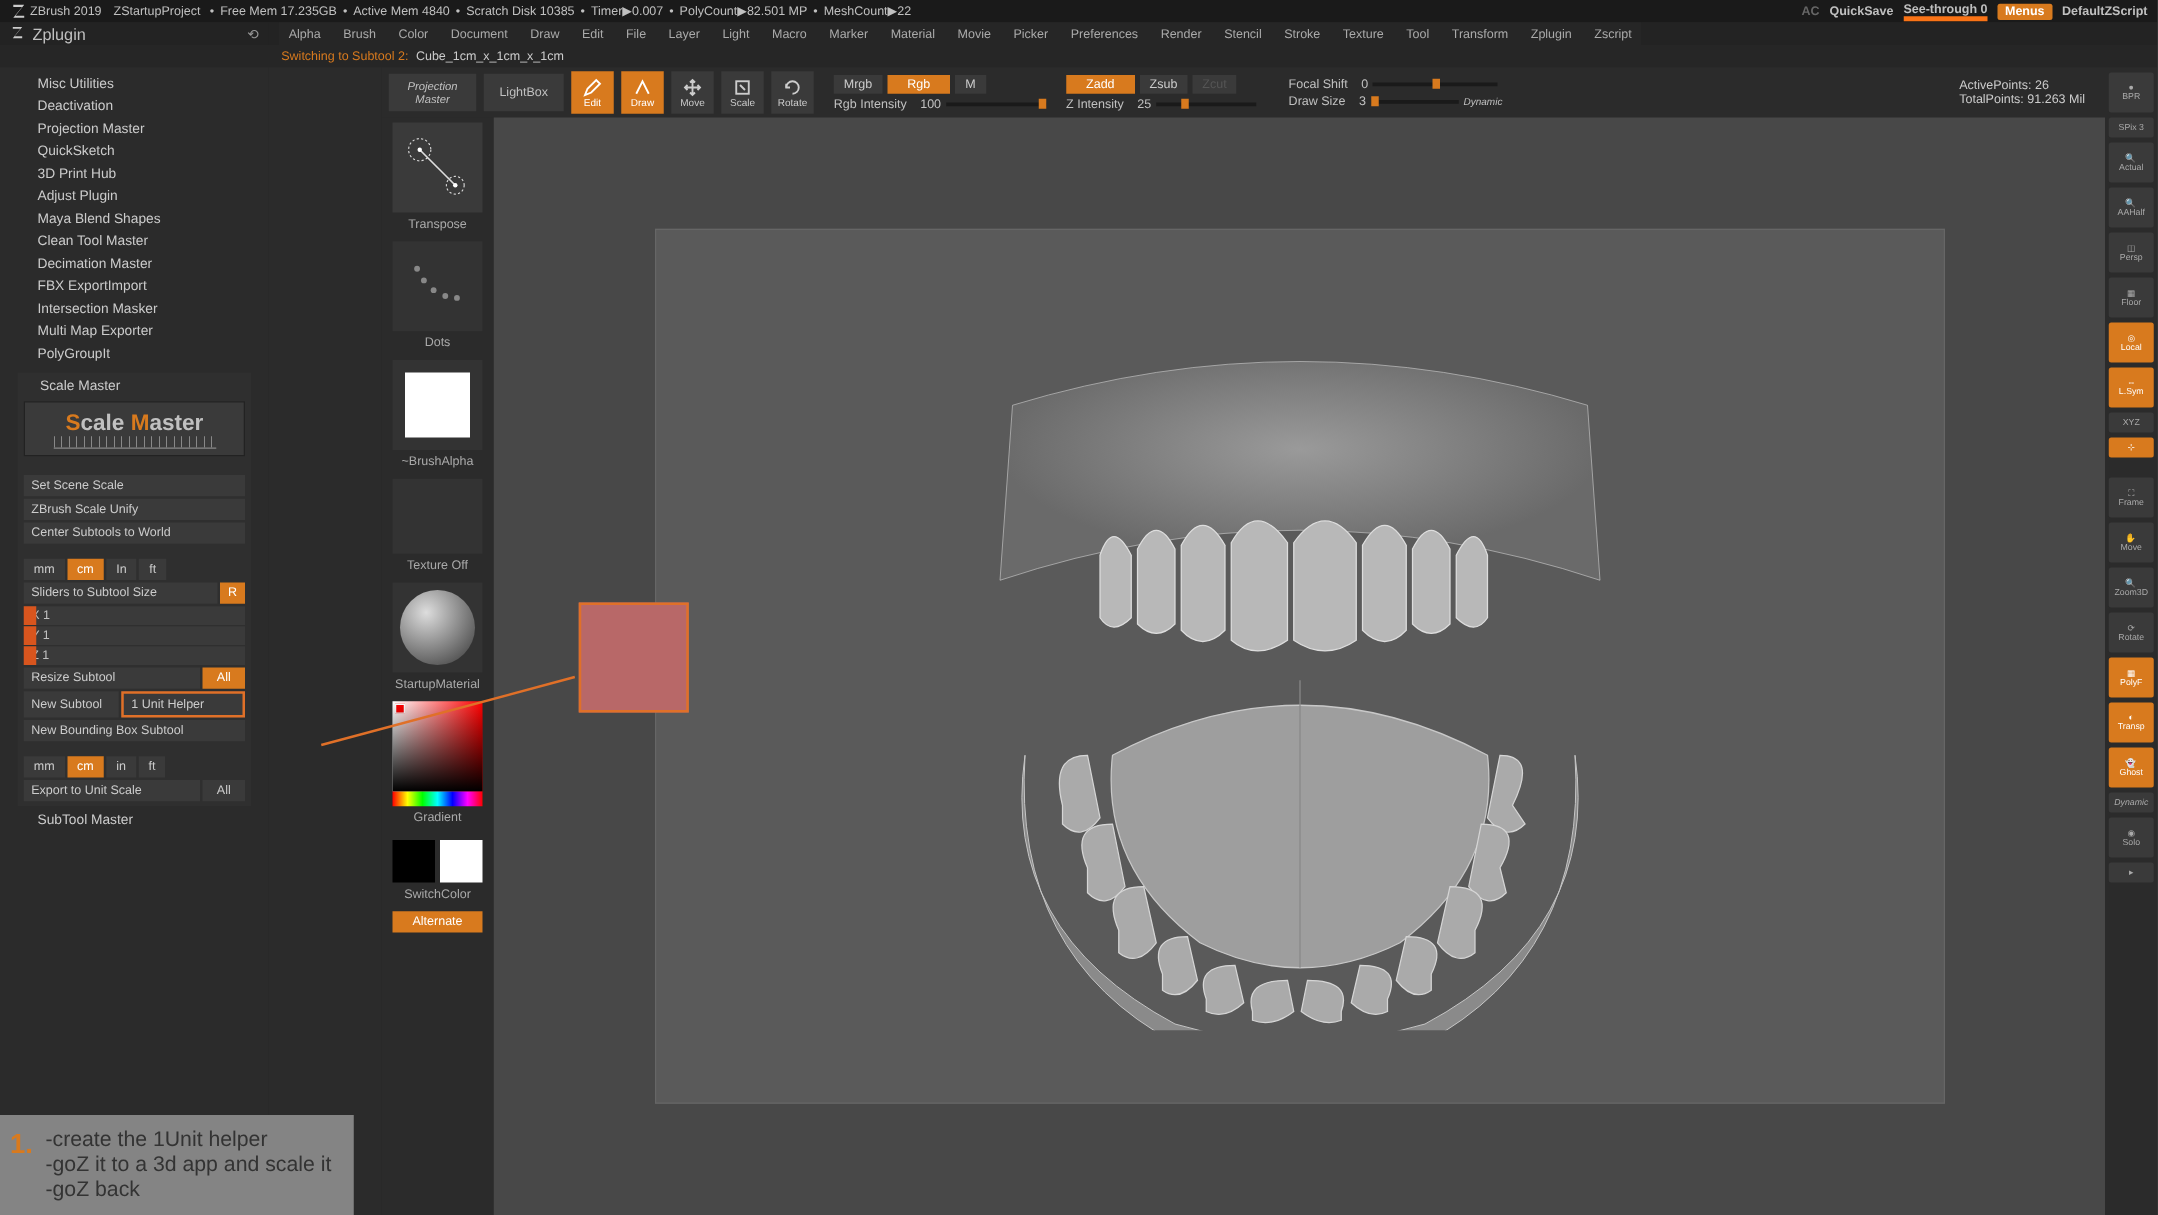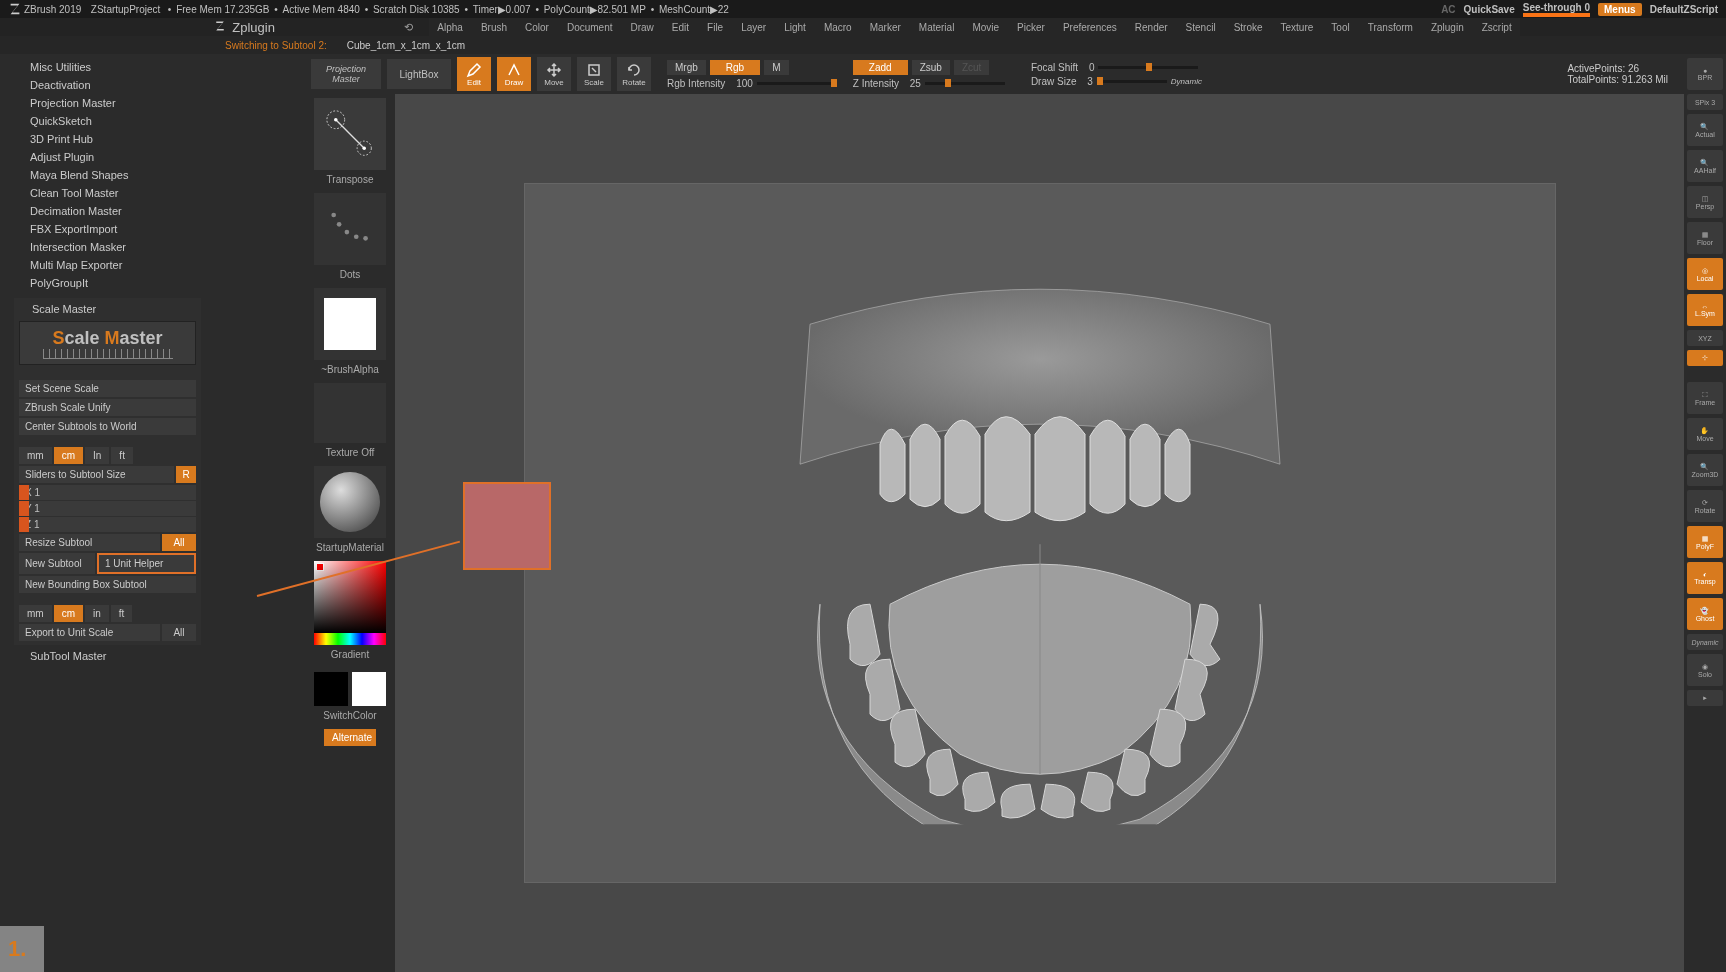--- a/index.html
+++ b/index.html
@@ -7,21 +7,21 @@
 .titlebar { height: 18px; background: #1a1a1a; display: flex; align-items: center; padding: 0 8px; font-size: 10px; }
 .titlebar .left { display: flex; gap: 2px; align-items: center; }
 .titlebar .right { margin-left: auto; display: flex; gap: 8px; align-items: center; font-weight: bold; }
 .titlebar .seg { white-space: nowrap; }
 .orange-btn { background: #d87a1e; color: #fff; padding: 1px 6px; border-radius: 2px; }
 .logo { width: 14px; height: 14px; display: inline-flex; align-items: center; justify-content: center; }
 
 .menubar { height: 18px; background: #262626; display: flex; align-items: center; padding: 0 8px; gap: 18px; font-size: 10px; color: #aaa; margin-left: 215px; }
 .menubar span { cursor: pointer; }
 
-.statusline { height: 18px; background: #262626; color: #d87a1e; font-size: 10px; padding-left: 225px; display: flex; align-items: center; gap: 20px; }
+.statusline { height: 18px; background: #262626; color: #d87a1e; font-size: 10px; padding-left: 225px; display: flex; align-items: center; gap: 6px; }
 
 .main { display: flex; height: calc(100% - 54px); }
 .left-panel { width: 215px; background: #2b2b2b; display: flex; flex-direction: column; }
 .left-header { height: 18px; display: flex; align-items: center; padding: 0 8px; background: #232323; justify-content: space-between; }
 .plugin-list { padding: 4px 0; }
 .plugin-item { padding: 3px 30px; font-size: 11px; color: #ccc; cursor: pointer; }
 .scale-panel { background: #2f2f2f; margin: 2px 14px; padding: 2px; }
 .scale-panel-header { padding: 3px 16px; font-size: 11px; color: #ccc; }
 .scale-logo { background: #3a3a3a; margin: 3px; height: 44px; display: flex; flex-direction: column; align-items: center; justify-content: center; border: 1px solid #222; }
 .scale-logo-text { font-size: 18px; font-weight: bold; }
@@ -102,21 +102,21 @@
   </div>
   <div class="right">
     <span style="color:#666">AC</span>
     <span>QuickSave</span>
     <span style="border-bottom:4px solid #f97316;">See-through  0</span>
     <span class="orange-btn">Menus</span>
     <span>DefaultZScript</span>
   </div>
 </div>
 
-<div style="display:flex; height:18px; background:#232323;justify-content:center;">
+<div style="display:flex; height:18px; background:#232323;">
   <div class="left-header" style="width:215px;">
     <span style="display:flex;align-items:center;gap:6px;">
       <span><svg width="12" height="12" viewBox="0 0 16 16" fill="#ccc">
             <path d="M3 2 L13 2 L5 12 L13 12 L13 14 L3 14 L11 4 L3 4 Z"></path>
           </svg></span>
       <span style="font-size:13px;">Zplugin</span>
     </span>
     <span style="color:#999;">⟲</span>
   </div>
   <div class="menubar" style="margin-left:8px;">
@@ -364,21 +364,21 @@
               <div style="position:absolute;left:2px;top:2px;width:8px;height:8px;border:1px solid #fff;background:#f00;"></div>
             </div>
           <div class="hue-bar"></div>
         </div>
         <div class="tool-label">Gradient</div>
         <div class="swatch-row">
           <div class="swatch" style="background:#000;"></div>
           <div class="swatch" style="background:#fff;"></div>
         </div>
         <div class="tool-label">SwitchColor</div>
-        <button class="orange-sm" style="width:52px;">Alternate</button>
+        <button class="orange-sm" style="width:72px;">Alternate</button>
       </div>
 
       <div class="canvas-area">
         <div class="canvas-frame">
           <svg class="mouth-sculpt" viewBox="0 0 600 560">
             <defs>
               <radialGradient id="g1" cx="50%" cy="40%">
                   <stop offset="0%" stop-color="#9a9a9a"></stop>
                   <stop offset="100%" stop-color="#6a6a6a"></stop>
                 </radialGradient>
@@ -500,13 +500,18 @@
         <span>Solo</span>
       </div>
     <div class="rail-btn" style="height:16px;">
         <span>▸</span>
       </div>
   </div>
 </div>
 
 <div class="step-overlay">
   <div class="step-num">1.</div>
+  <div>
+    <div>-create the 1Unit helper</div>
+    <div>-goZ it to a 3d app and scale it</div>
+    <div>-goZ back</div>
+  </div>
 </div>
 
 </body></html>

